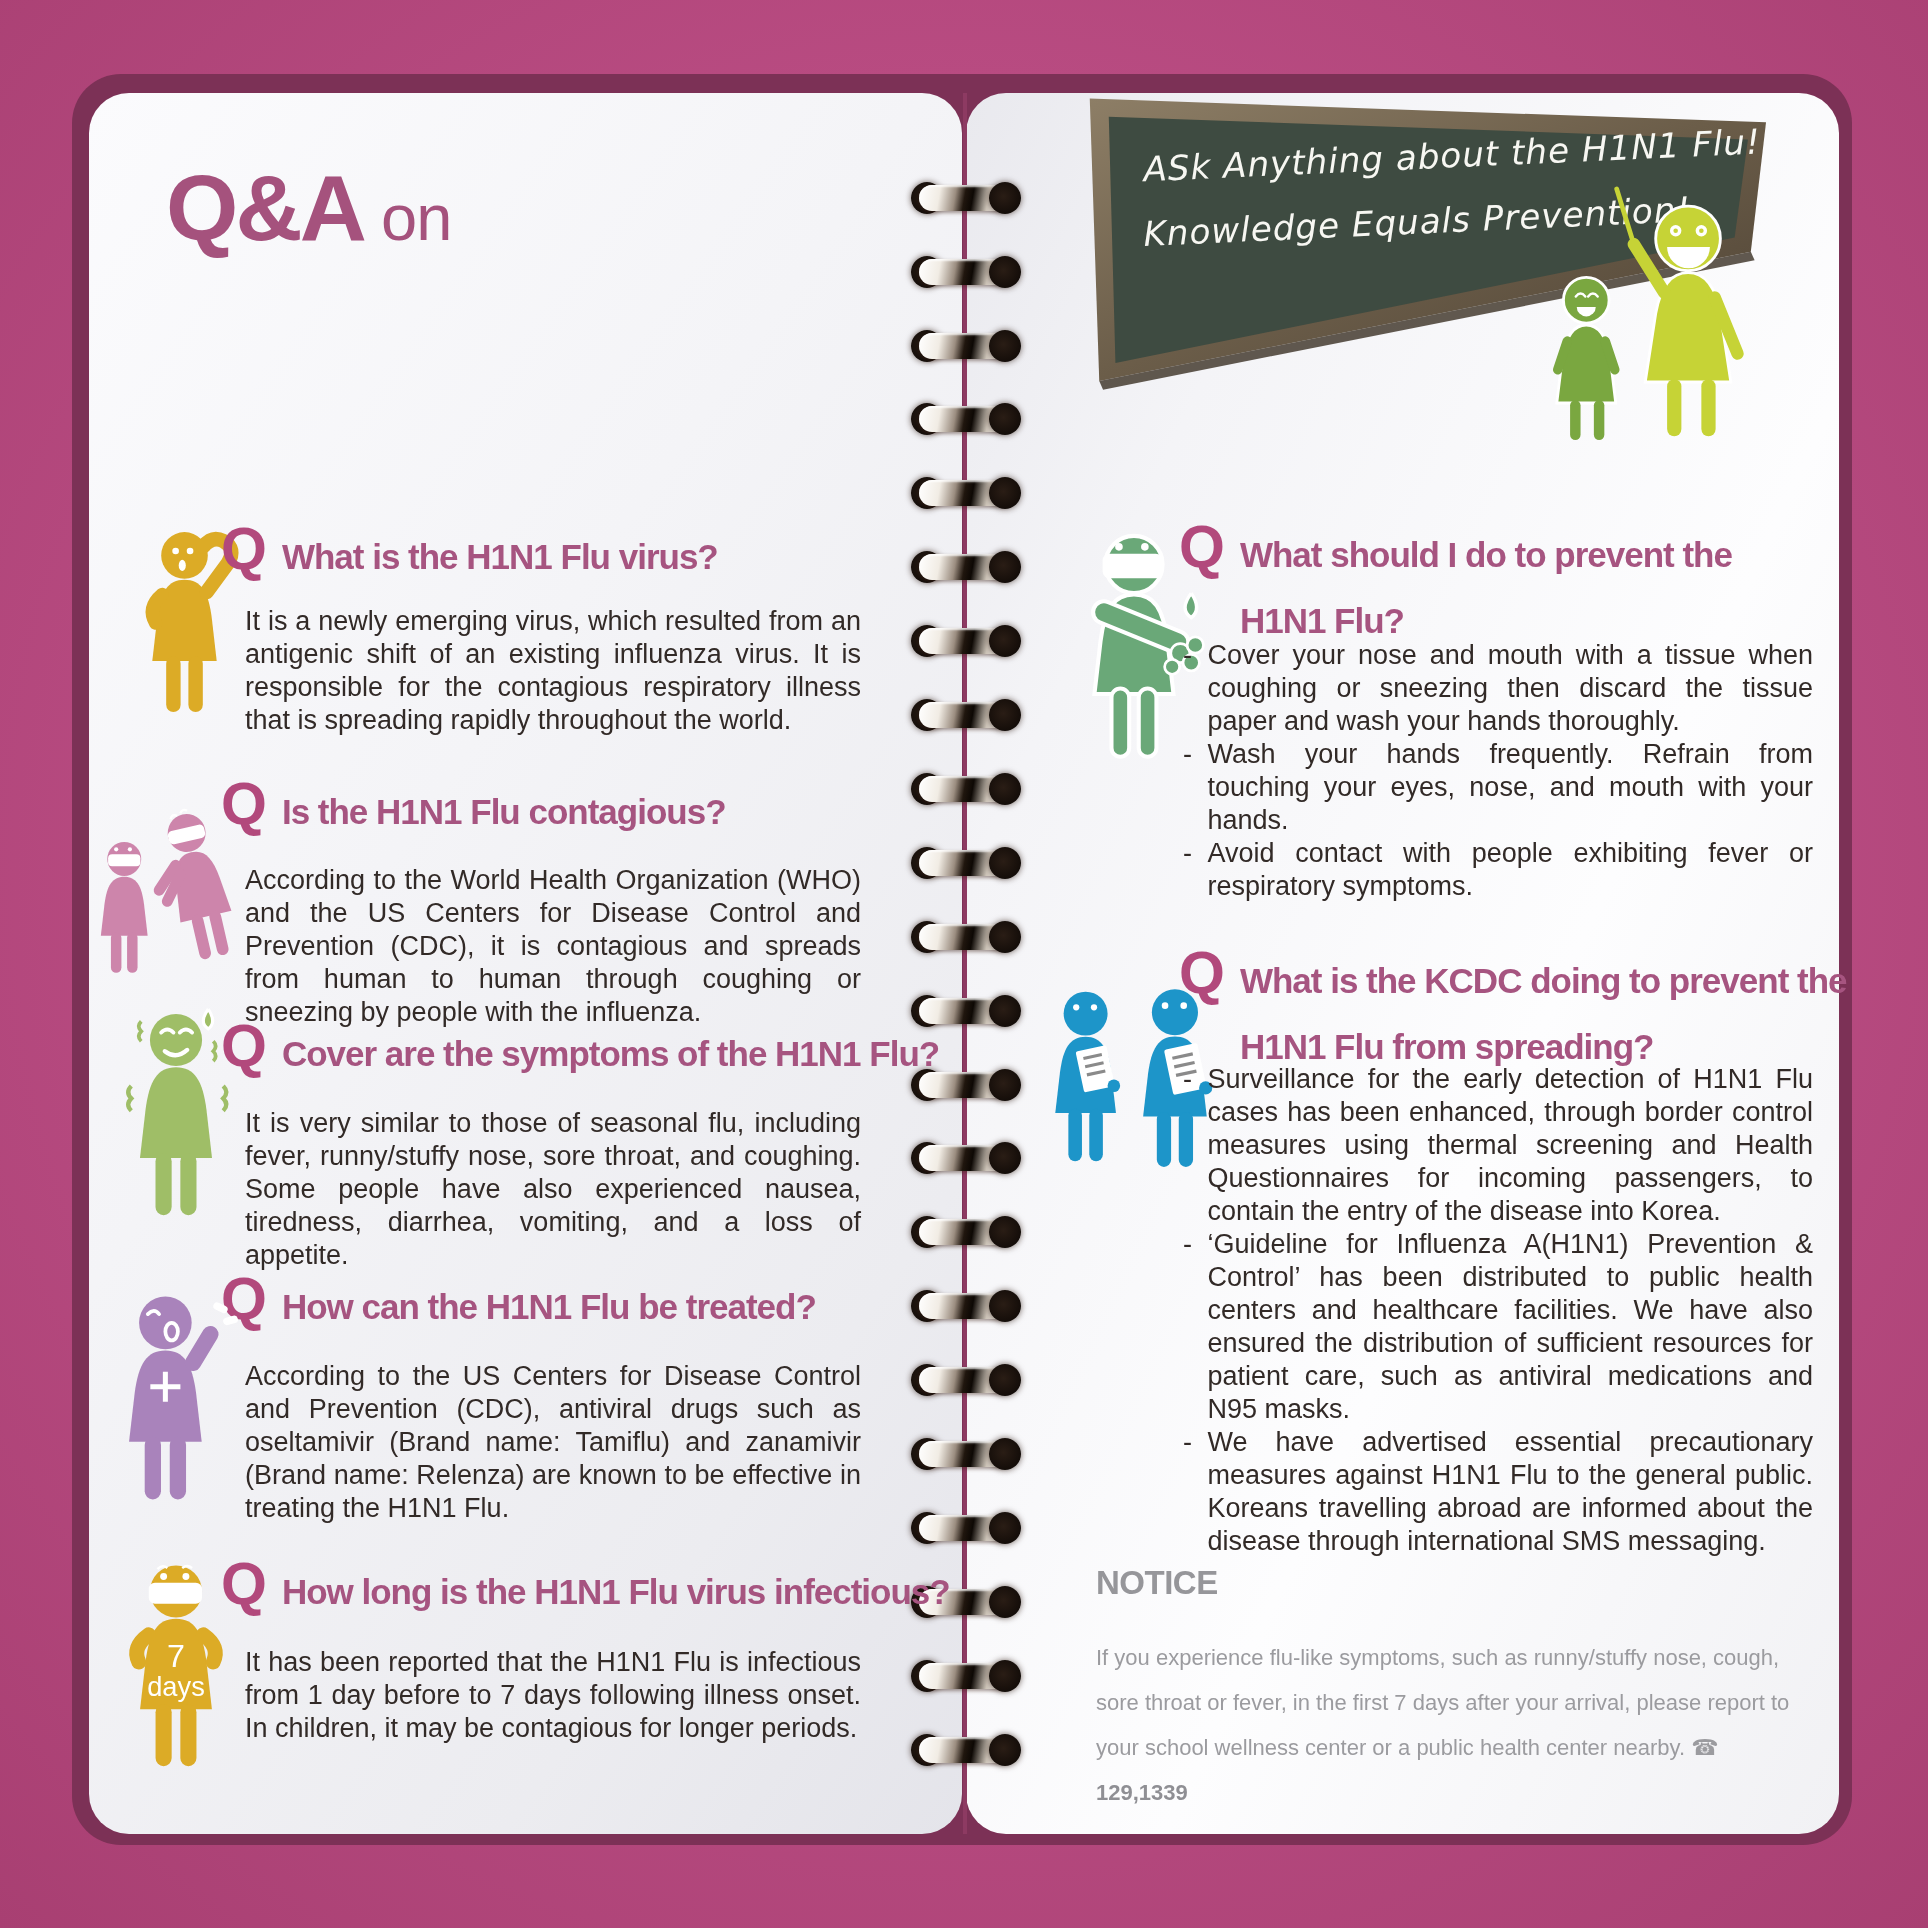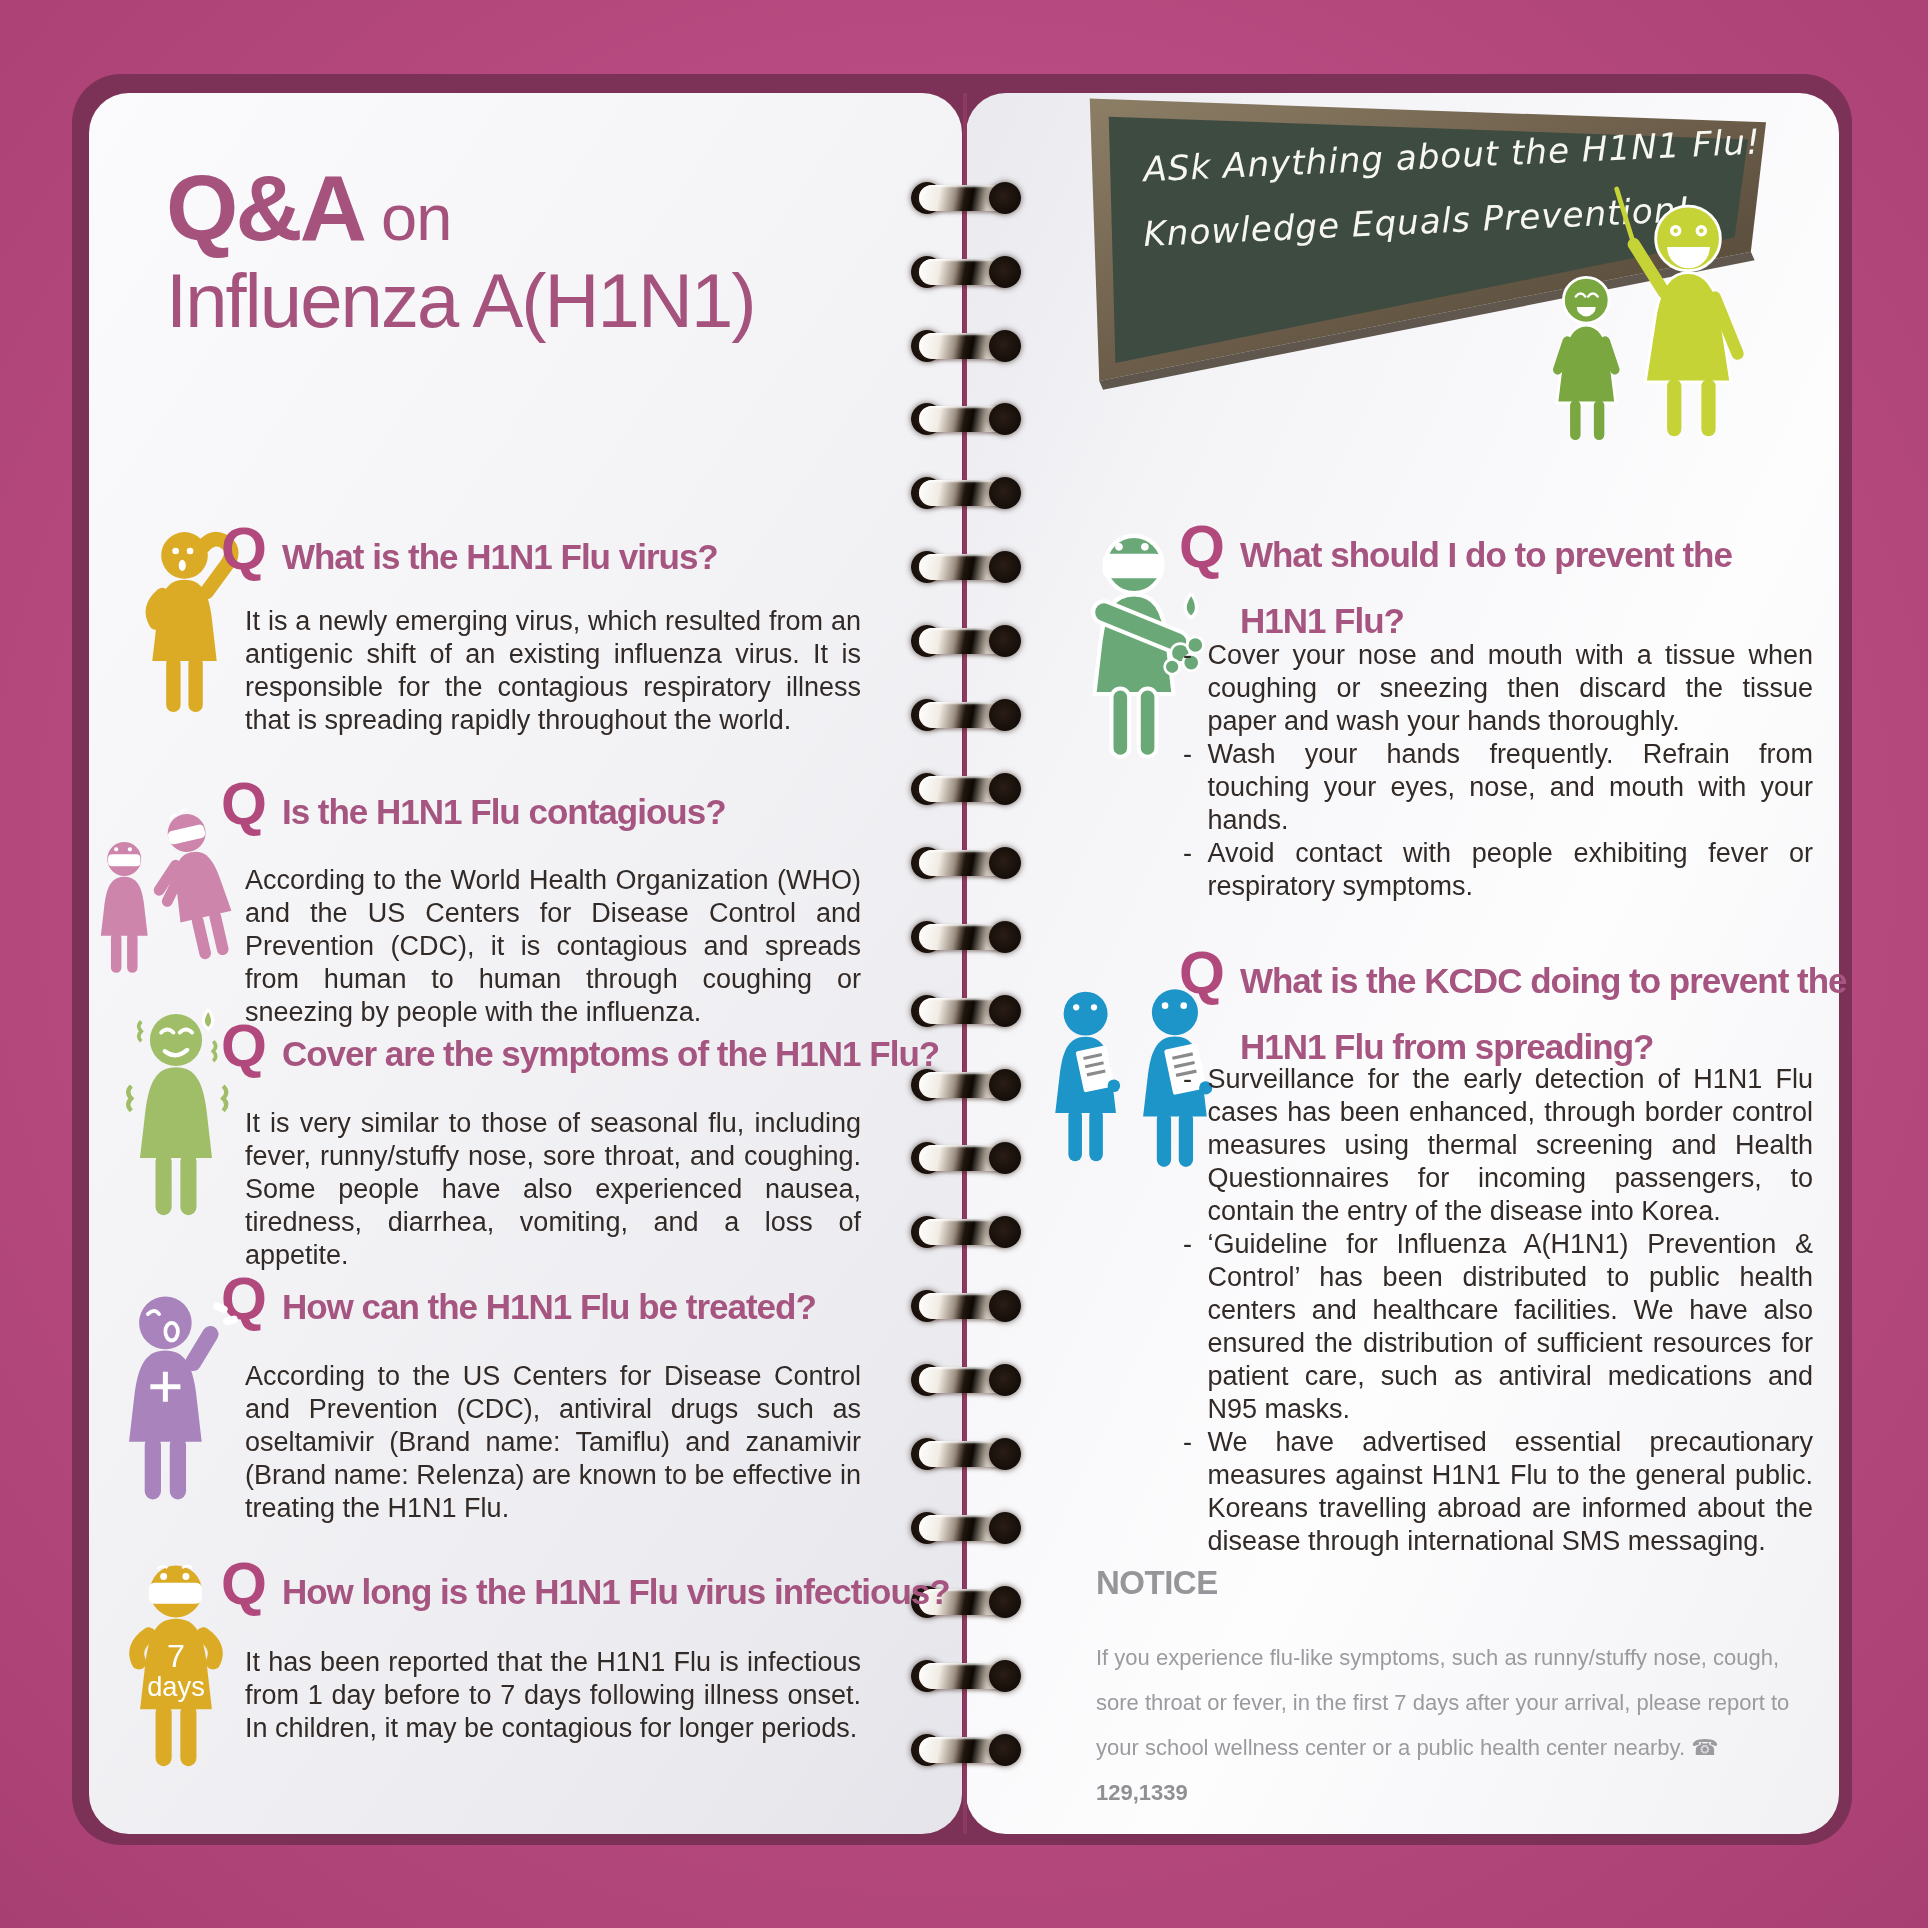--- a/index.html
+++ b/index.html
@@ -131,21 +131,20 @@
       <div class="ring" style="top: 1659px;">
         <span class="bar"></span>
       </div>
       <div class="ring" style="top: 1733px;">
         <span class="bar"></span>
       </div>
     </div>
 
   <h1 class="title">
     <span class="big">Q&amp;A</span><span class="small"> on</span>
-    <span class="line2">Influenza A(H1N1)</span>
   </h1>
 
   <div class="icon-box" style="left:112px;top:521px;width:145px;height:211px">
     <svg viewBox="0 0 110 190">
       <g transform="translate(5,8)">
         <use href="#fig-base" fill="#dcab26"></use>
         <path d="M70 56 L89 30 Q97 17 85 10 Q75 5 67 15" stroke="#dcab26" stroke-width="13" fill="none" stroke-linecap="round"></path>
         <path d="M30 58 Q16 70 24 84" stroke="#dcab26" stroke-width="12" fill="none" stroke-linecap="round"></path>
         <circle cx="42" cy="19" r="3" fill="#fff"></circle>
           <circle cx="55" cy="19" r="3" fill="#fff"></circle>

